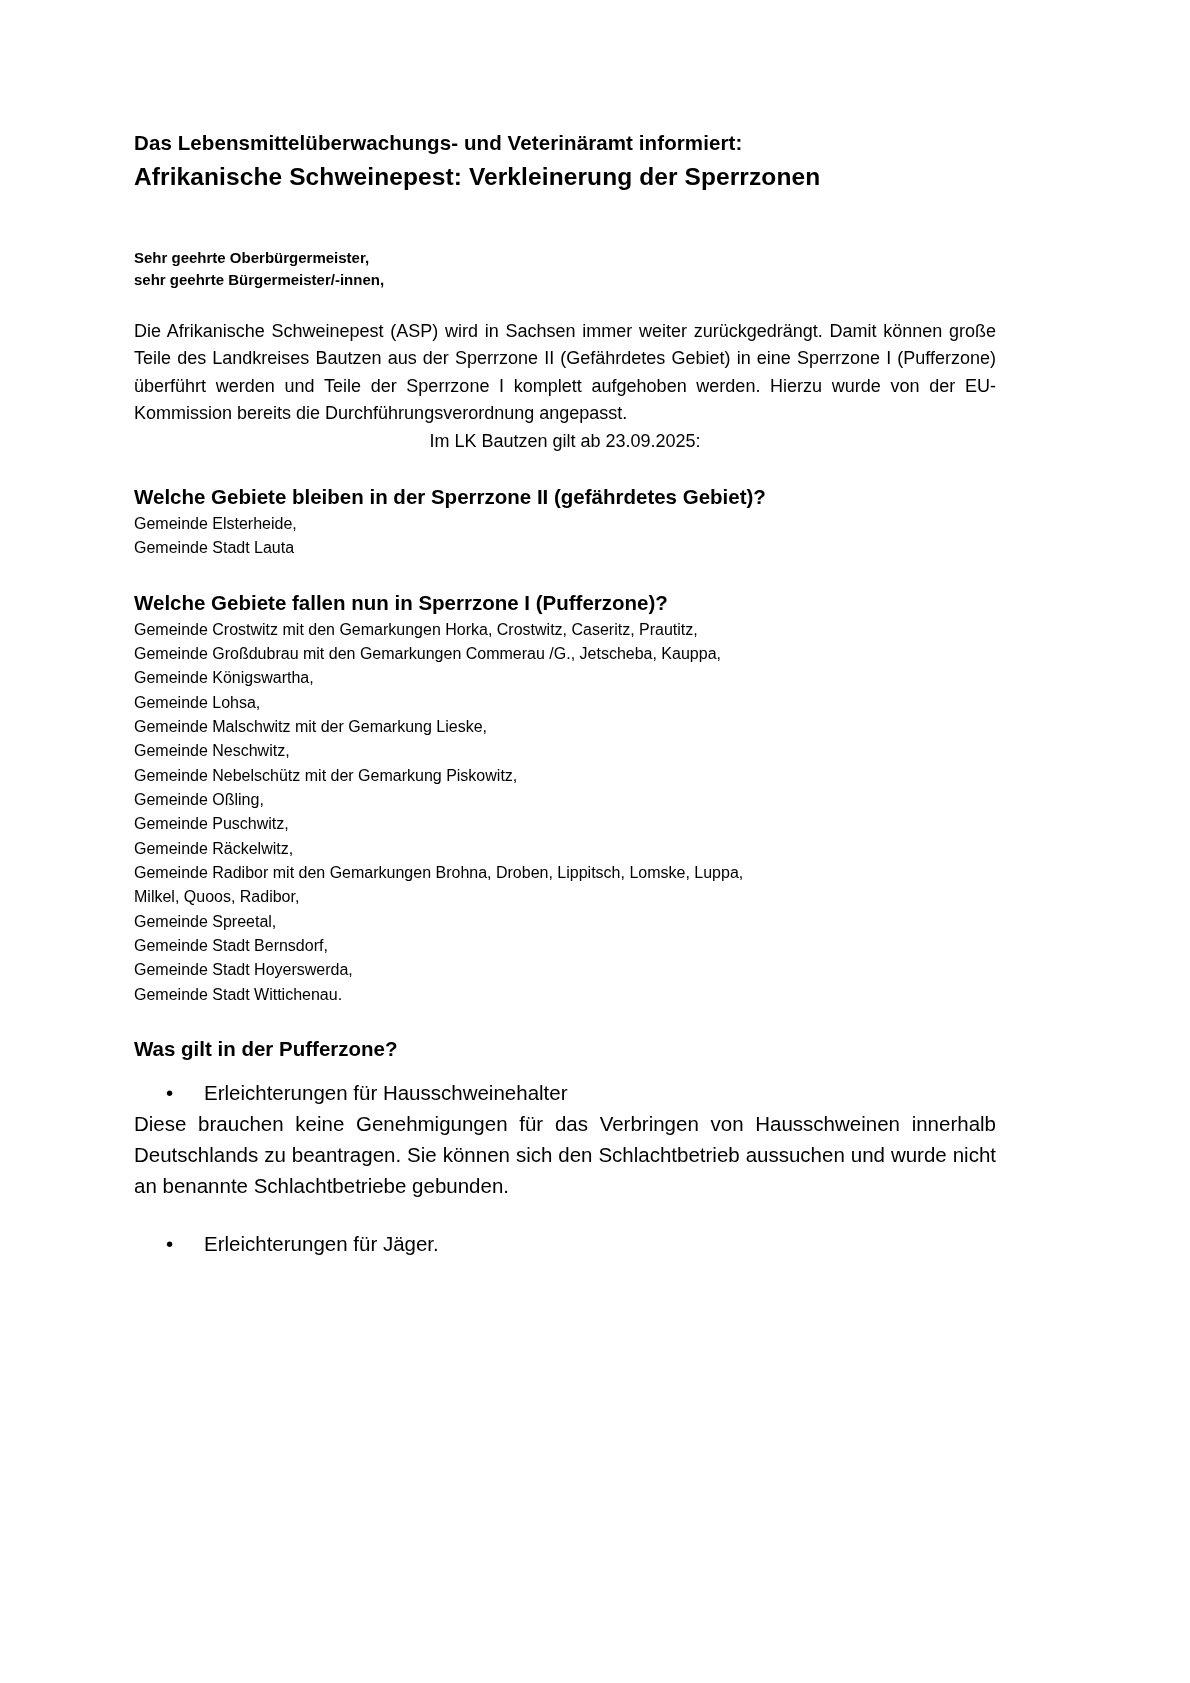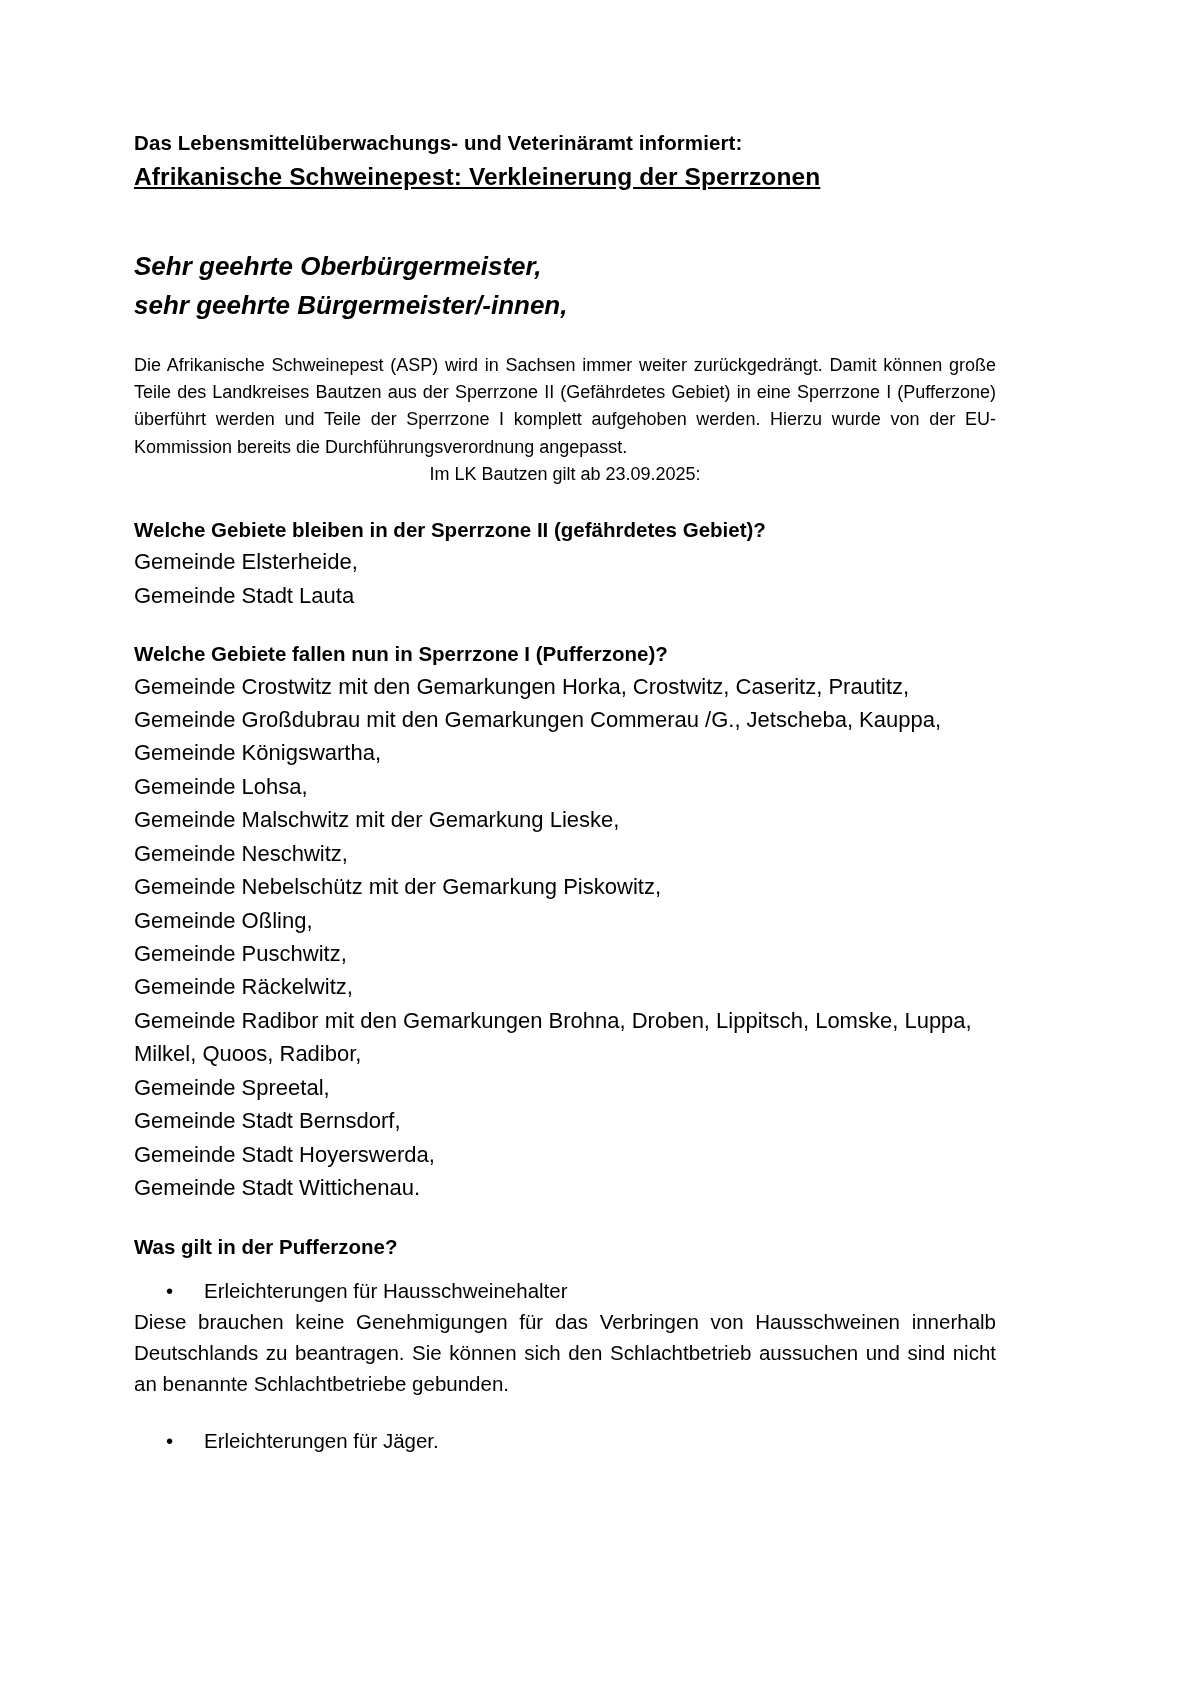--- a/index.html
+++ b/index.html
@@ -29,52 +29,50 @@
     font-weight: bold;
     line-height: 1.45;
     letter-spacing: 0.1px;
   }
   .hdr-title {
     font-size: 24.5px;
     font-weight: bold;
     line-height: 1.42;
     letter-spacing: 0.1px;
     margin-top: 2px;
-    text-decoration: underline;
   }
   .spacer-lg { height: 52px; }
   .spacer-md { height: 26px; }
   .spacer-sm { height: 13px; }
 
   .salut {
-    font-size: 26px;
+    font-size: 15px;
     font-weight: bold;
     line-height: 1.52;
-    font-style: italic;
   }
   p.body {
     font-size: 18px;
     line-height: 1.52;
     margin: 0;
     text-align: justify;
   }
   p.body.noj { text-align: center; }
   .q-head {
     font-size: 20.5px;
     font-weight: bold;
     line-height: 1.52;
     margin: 0;
   }
   ul.plainlist {
     list-style: none;
     margin: 0;
     padding: 0;
   }
   ul.plainlist li {
-    font-size: 22px;
+    font-size: 16px;
     line-height: 1.52;
   }
   .bullets {
     margin: 0;
     padding: 0;
     list-style: none;
   }
   .bullets li {
     position: relative;
     font-size: 20.5px;
@@ -149,21 +147,21 @@
     <p class="q-head">Was gilt in der Pufferzone?</p>
 
     <div class="spacer-sm"></div>
 
     <ul class="bullets">
       <li>
         <span class="dot">•</span>
         <span>Erleichterungen für Hausschweinehalter</span>
       </li>
     </ul>
-    <p class="bullet-para">Diese brauchen keine Genehmigungen für das Verbringen von Hausschweinen innerhalb Deutschlands zu beantragen. Sie können sich den Schlachtbetrieb aussuchen und sind nicht an benannte Schlachtbetriebe gebunden.</p>
+    <p class="bullet-para">Diese brauchen keine Genehmigungen für das Verbringen von Hausschweinen innerhalb Deutschlands zu beantragen. Sie können sich den Schlachtbetrieb aussuchen und wurde nicht an benannte Schlachtbetriebe gebunden.</p>
 
     <div class="spacer-md"></div>
 
     <ul class="bullets">
       <li>
         <span class="dot">•</span>
         <span>Erleichterungen für Jäger.</span>
       </li>
     </ul>
 

